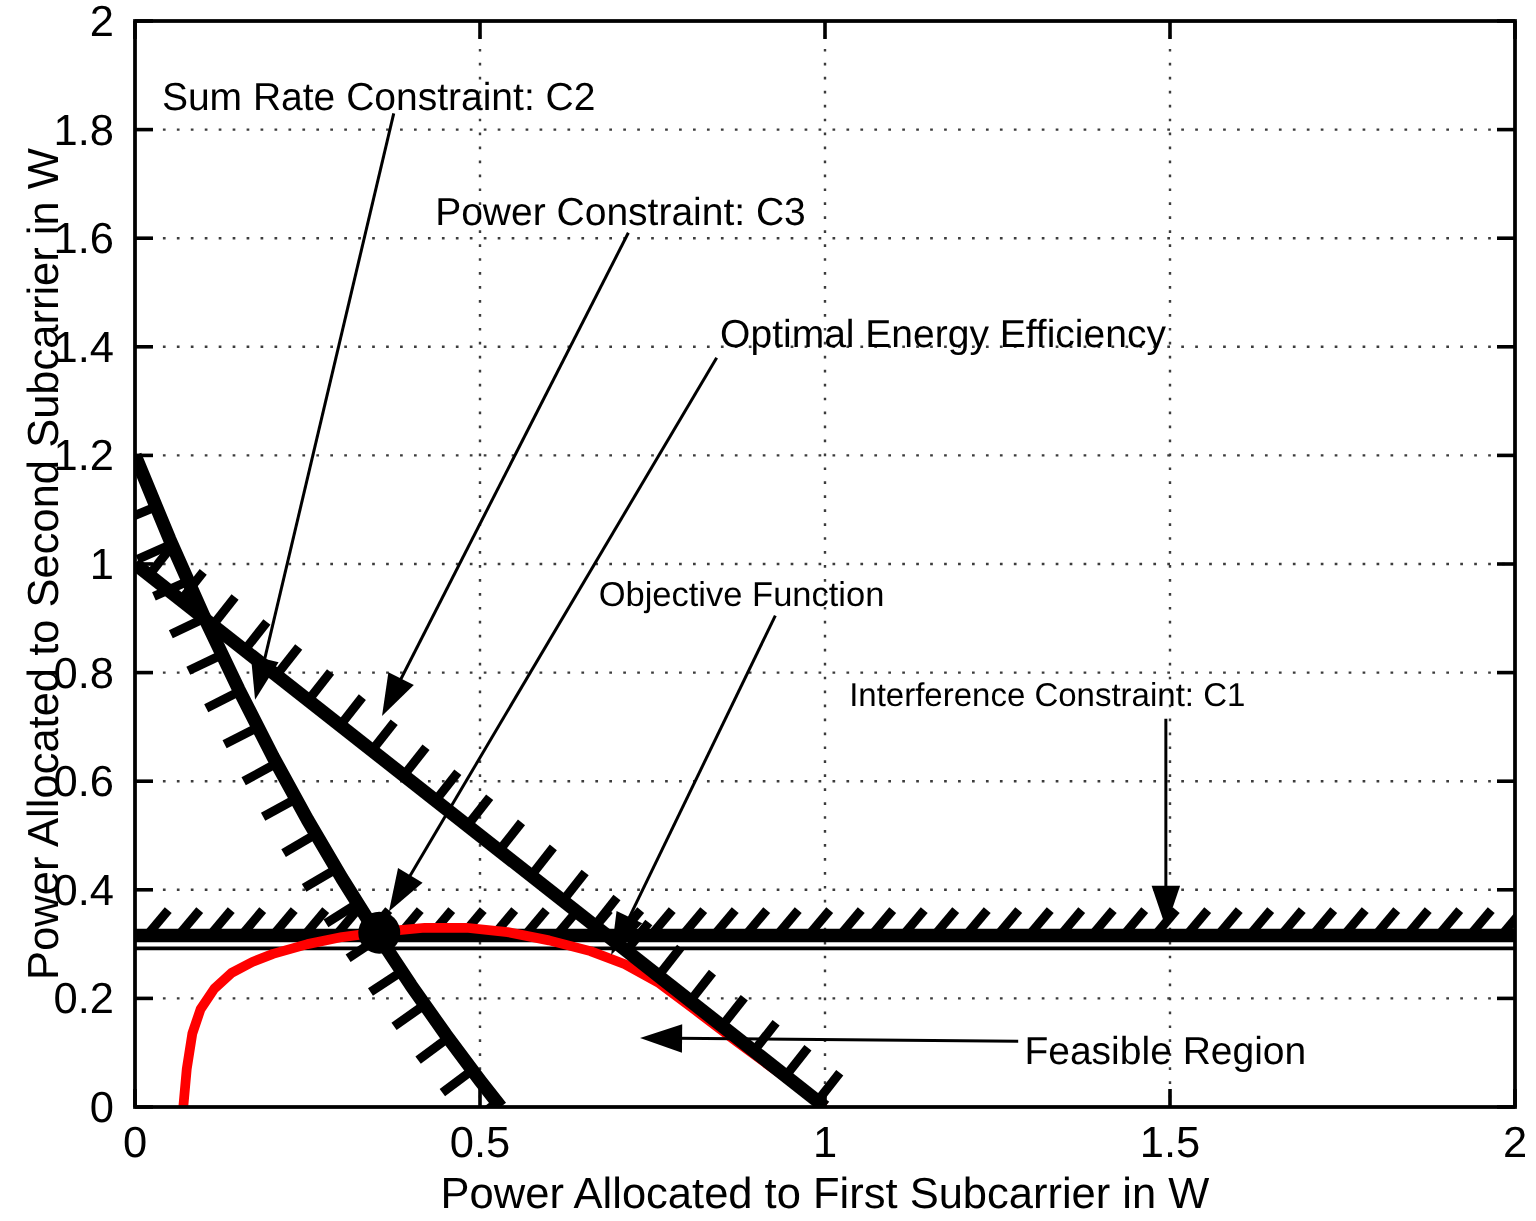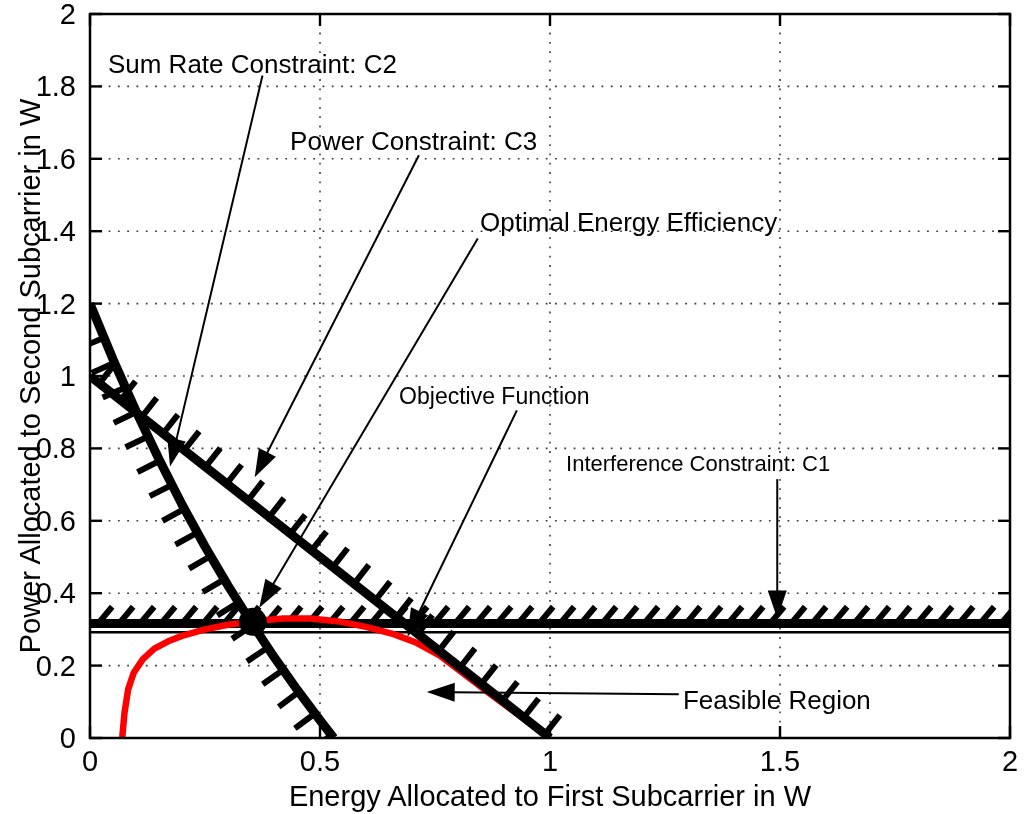--- a/index.html
+++ b/index.html
@@ -217,15 +217,15 @@
           <text x="566.0999999999999" y="470.844" font-size="22">Interference Constraint: C1</text>
         </g>
         <g>
           <line x1="678.8000000000001" y1="694.198" x2="450.7191091595542" y2="692.232783819004" stroke="#000" stroke-width="2"></line>
           <polygon points="426.71999999999997,692.026 454.8008126145023,682.7676004131812 454.63710875779077,701.7668951644949" fill="#000"></polygon>
           <text x="682.9399999999999" y="709.04" font-size="26">Feasible Region</text>
         </g>
       </g>
       <rect x="90" y="14" width="920" height="724" fill="none" stroke="#000" stroke-width="2.5"></rect>
     </svg>
-  <div class="xlabel">Energy Allocated to First Subcarrier in W</div>
+  <div class="xlabel">Power Allocated to First Subcarrier in W</div>
   <div class="ylabel">Power Allocated to Second Subcarrier in W</div>
 </div>
 
 </body></html>

